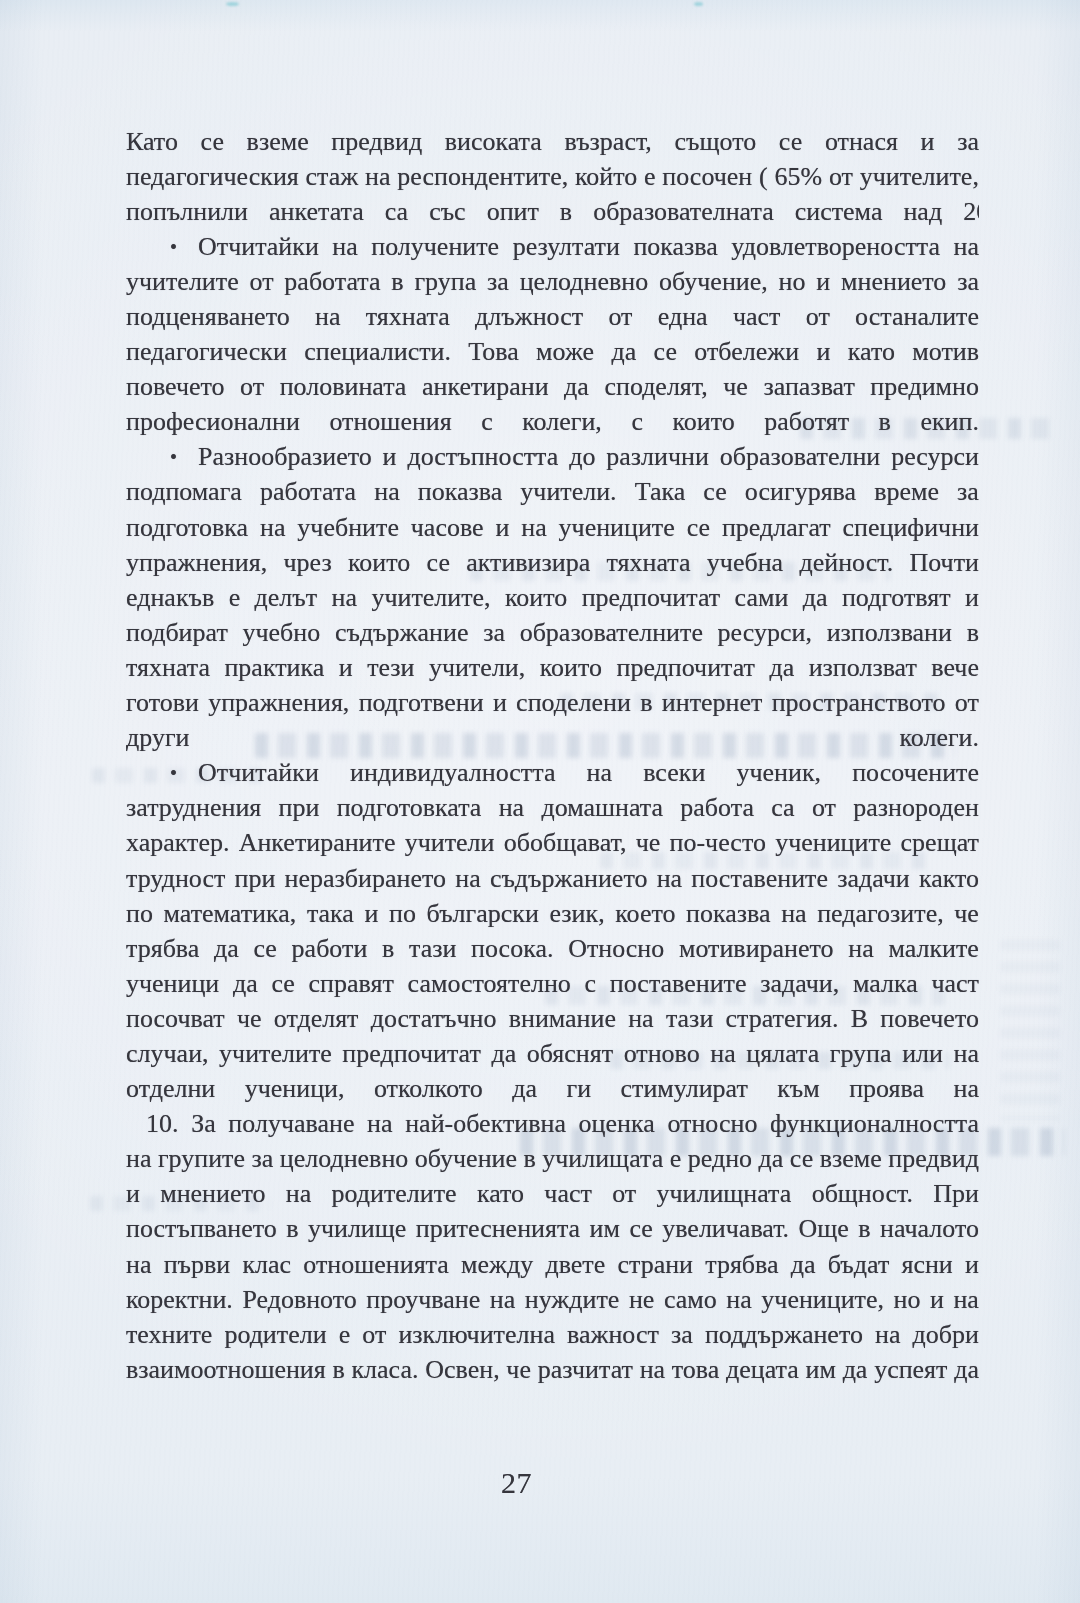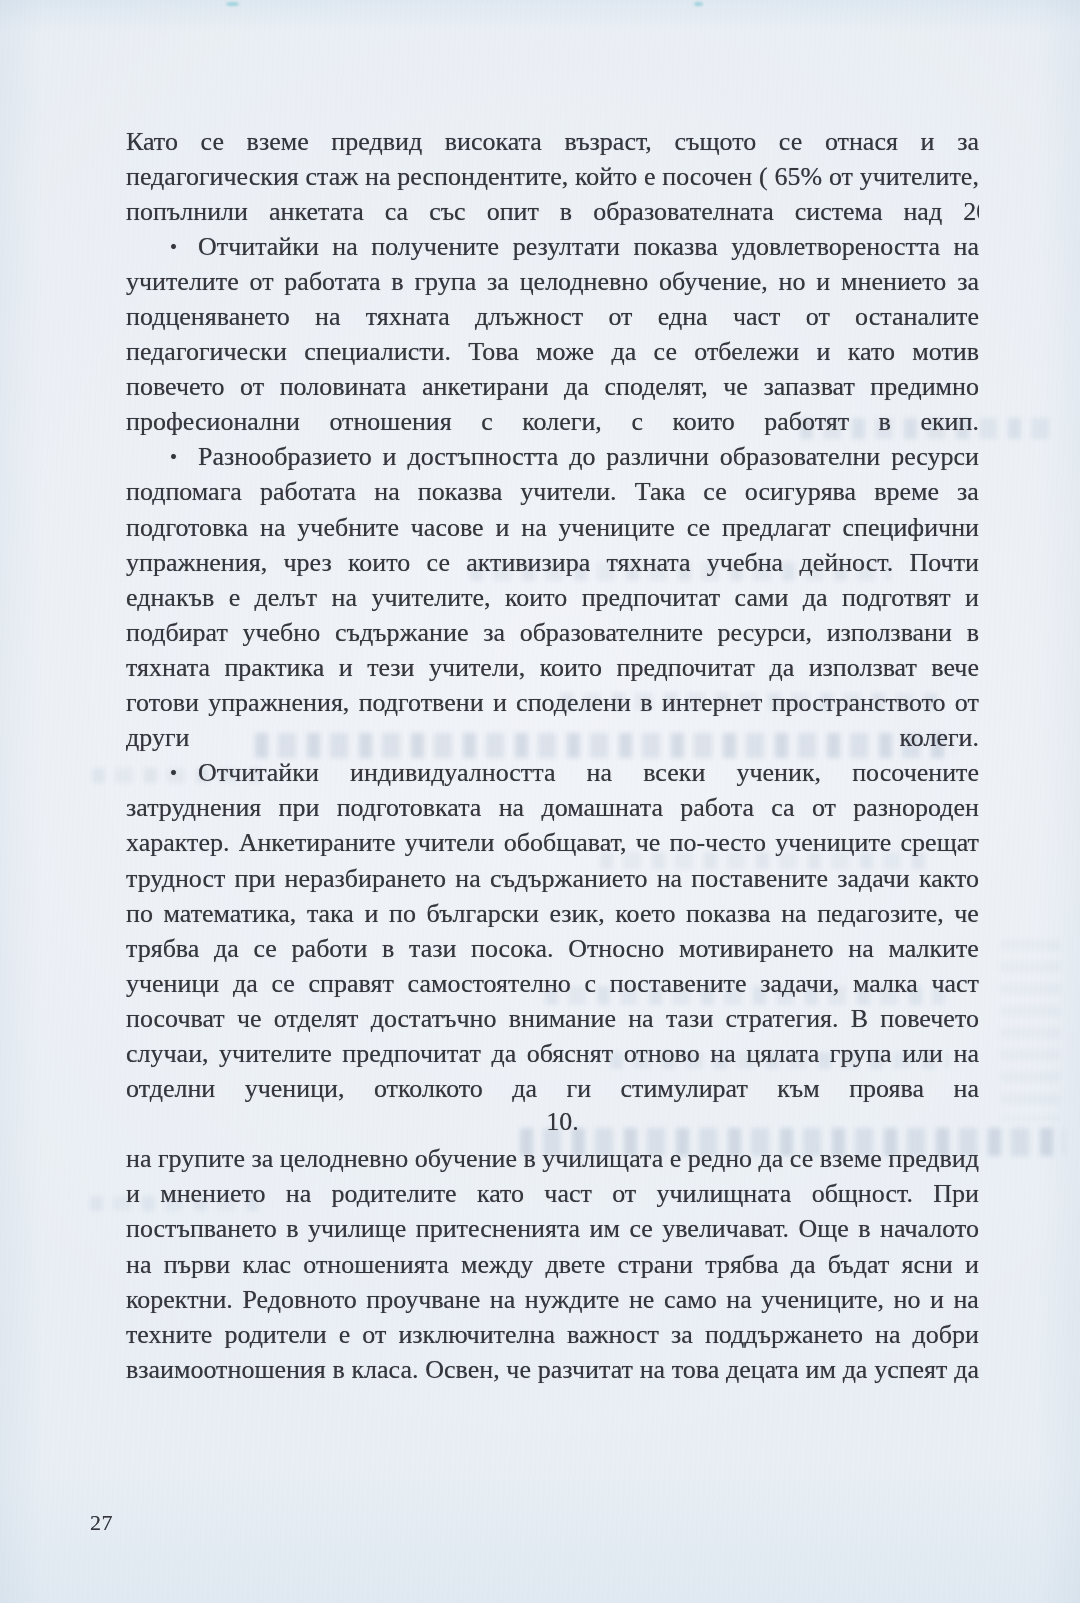--- a/index.html
+++ b/index.html
@@ -37,33 +37,33 @@
     height:35.1px;
     overflow:hidden;
     font-size:26px;
     color:var(--ink);
     text-shadow:0 0 .7px rgba(44,44,58,.6);
     position:relative;
   }
   .line span{white-space:nowrap;flex:0 0 auto;}
   .line.nj{justify-content:space-between;column-gap:21px;}
   .line.bullet-first{padding-left:72px;}
-  .line.num-first{padding-left:20px;flex-direction:column;}
+  .line.num-first{padding-left:20px;}
   .bullet-marker{
     position:absolute;left:44px;top:50%;
     transform:translateY(-52%);
     font-size:20px;line-height:1;
   }
   .page-number{
     position:absolute;left:90px;top:1466px;width:853px;
-    font-size:22px;color:var(--ink);
+    text-align:center;
+    font-size:30px;color:var(--ink);
     text-shadow:0 0 .6px rgba(44,44,58,.55);
     letter-spacing:.5px;
     filter:blur(.25px);
-    margin-top:44px;
   }
   
   .ghost{
     position:absolute;
     filter:blur(2.6px);
     border-radius:3px;
     background:repeating-linear-gradient(90deg,
       rgba(122,142,172,.42) 0 13px,
       rgba(122,142,172,0) 13px 23px,
       rgba(122,142,172,.30) 23px 41px,

